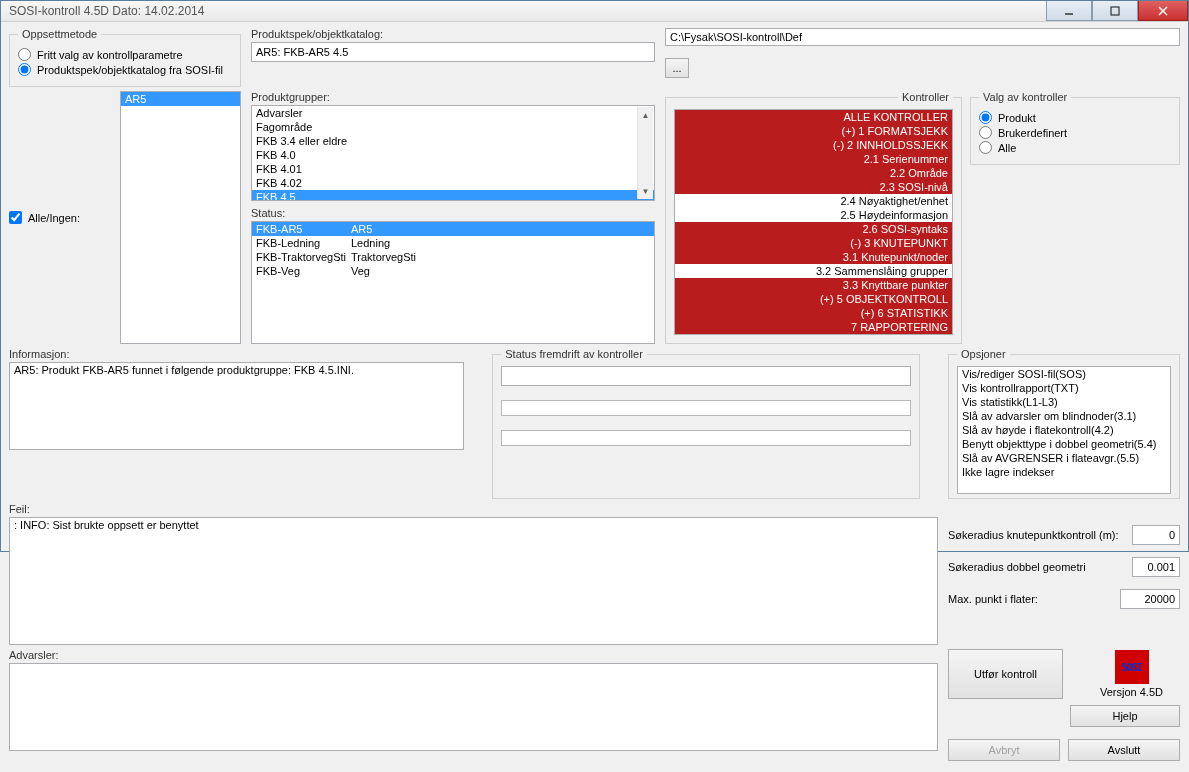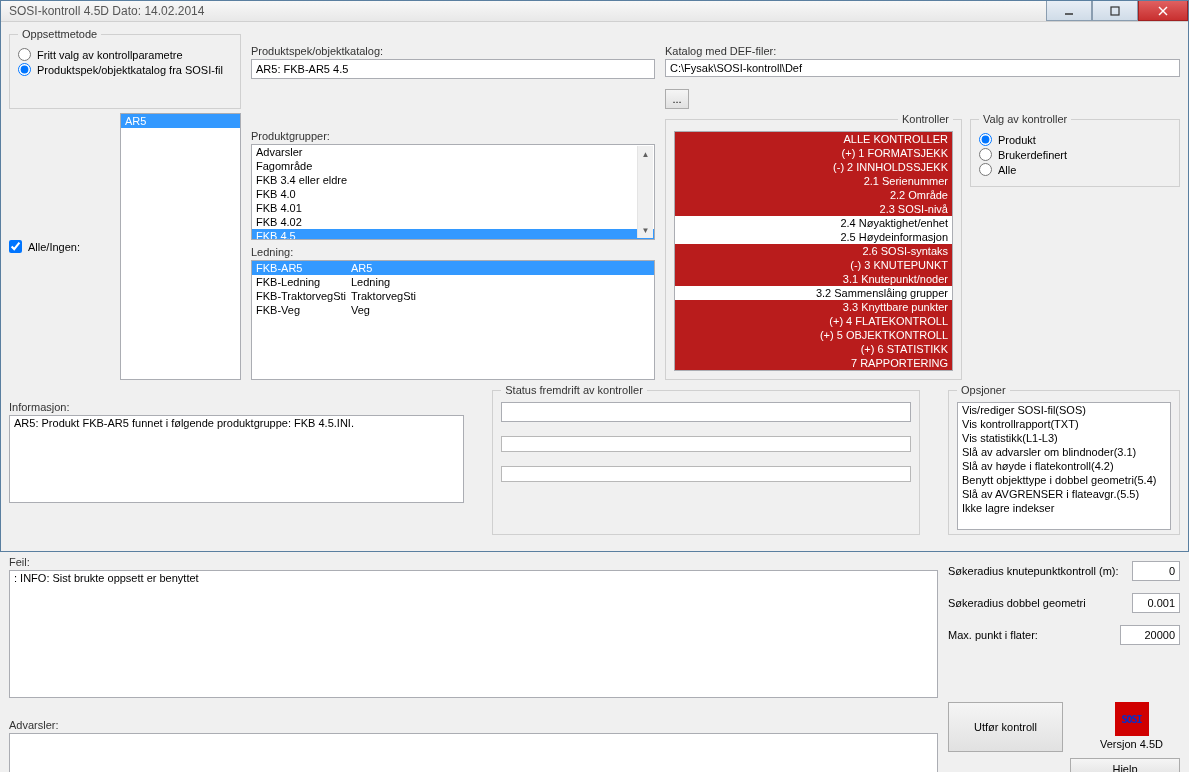--- a/index.html
+++ b/index.html
@@ -56,21 +56,21 @@
   border: 1px solid #d0d0d0;
   padding: 6px 8px 8px 8px;
   position: relative;
 }
 fieldset > legend {
   font-size: 11px;
   padding: 0 4px;
   color: #333;
 }
 
-.label { font-size: 11px; color: #333; margin-bottom: 2px; display: block; margin-top: 17px; }
+.label { font-size: 11px; color: #333; margin-bottom: 2px; display: block; }
 
 input[type=text] {
   border: 1px solid #abadb3;
   background: #fff;
   font-family: inherit; font-size: 11px;
   padding: 2px 4px;
   height: 20px;
 }
 input[type=text][readonly] { background: #fff; }
 
@@ -203,21 +203,20 @@
         <span>Produktspek/objektkatalog fra SOSI-fil</span>
       </label>
     </fieldset>
 
     <div class="prodspek-box">
       <span class="label">Produktspek/objektkatalog:</span>
       <input type="text" readonly="" value="AR5: FKB-AR5 4.5" style="">
     </div>
 
     <div class="katalog-box">
-      <span class="label">Katalog med DEF-filer:</span>
       <div style="display:flex; gap:12px;flex-direction:column;">
         <input type="text" readonly="" style="flex: 1 1 0%;" value="C:\Fysak\SOSI-kontroll\Def">
         <button class="browse-btn">...</button>
       </div>
     </div>
 
     <div class="alle-ingen-box">
       <label class="chk-row">
         <input type="checkbox" checked="" style="">
         <span>Alle/Ingen:</span>
@@ -235,21 +234,21 @@
           <div class="arr">▼</div>
         </div>
       <div class="item">Advarsler</div>
           <div class="item">Fagområde</div>
           <div class="item">FKB 3.4 eller eldre</div>
           <div class="item">FKB 4.0</div>
           <div class="item">FKB 4.01</div>
           <div class="item">FKB 4.02</div>
           <div class="item selected">FKB 4.5</div>
         </div>
-      <span class="label" style="margin-top:6px;">Ledning:</span>
+      <span class="label" style="margin-top:6px;">Status:</span>
       <div class="listbox" style="flex:1;" id="prod-list">
           <div class="item row selected">
             <span class="c1">FKB-AR5</span>
             <span>AR5</span>
           </div>
           <div class="item row">
             <span class="c1">FKB-Ledning</span>
             <span>Ledning</span>
           </div>
           <div class="item row">
@@ -273,21 +272,20 @@
             <div class="item hl sub">2.1 Serienummer</div>
             <div class="item hl sub">2.2 Område</div>
             <div class="item hl sub">2.3 SOSI-nivå</div>
             <div class="item sub">2.4 Nøyaktighet/enhet</div>
             <div class="item sub">2.5 Høydeinformasjon</div>
             <div class="item hl sub">2.6 SOSI-syntaks</div>
             <div class="item hl">(-) 3 KNUTEPUNKT</div>
             <div class="item hl sub">3.1 Knutepunkt/noder</div>
             <div class="item sub">3.2 Sammenslåing grupper</div>
             <div class="item hl sub">3.3 Knyttbare punkter</div>
-            <div class="item hl">(+) 4 FLATEKONTROLL</div>
             <div class="item hl">(+) 5 OBJEKTKONTROLL</div>
             <div class="item hl">(+) 6 STATISTIKK</div>
             <div class="item hl">7 RAPPORTERING</div>
           </div>
       </fieldset>
       <fieldset class="valg-fs">
         <legend>Valg av kontroller</legend>
         <label class="rad-row">
           <input type="radio" name="valg" checked="" style="">
             <span>Produkt</span>
@@ -354,21 +352,21 @@
         </div>
       </div>
     </div>
 
     <div class="row5">
       <div class="row5-left">
         <span class="label">Advarsler:</span>
         <div class="listbox" style="height:88px;"></div>
       </div>
       <div class="row5-right">
-        <div style="display:flex; gap:20px; align-items:flex-start;">
+        <div style="display:flex; gap:20px; align-items:center;">
           <button class="btn tall" style="flex:1;">Utfør kontroll</button>
           <div class="logo-box" style="flex:1;">
             <div class="sosi-logo">SOSI</div>
             <span>Versjon 4.5D</span>
           </div>
         </div>
         <button class="btn" style="align-self:flex-end; width:110px;">Hjelp</button>
         <div class="right-btns-row" style="margin-top:6px;">
           <button class="btn" disabled="">Avbryt</button>
           <button class="btn">Avslutt</button>

